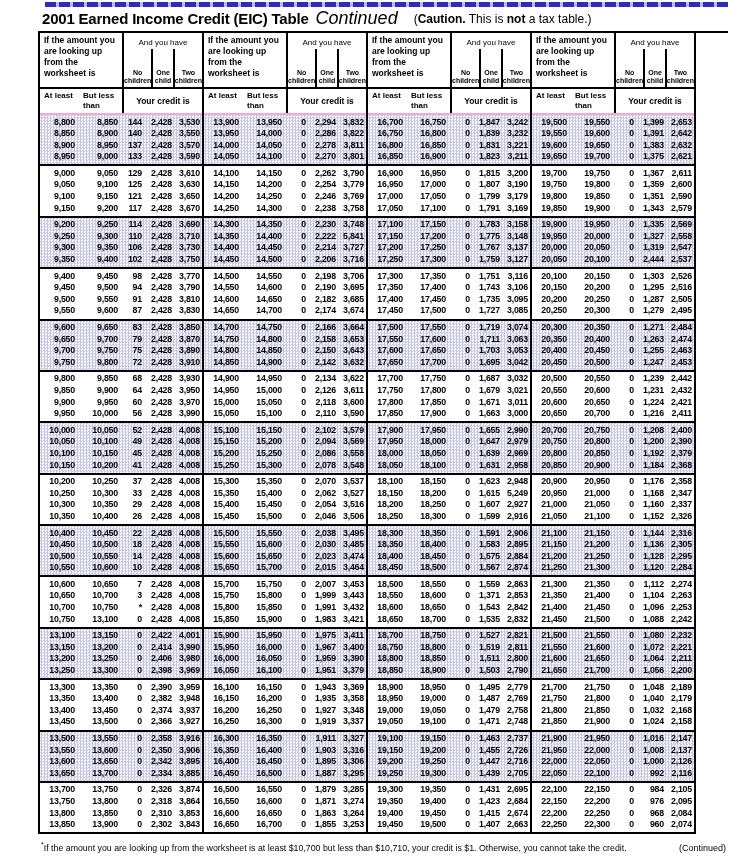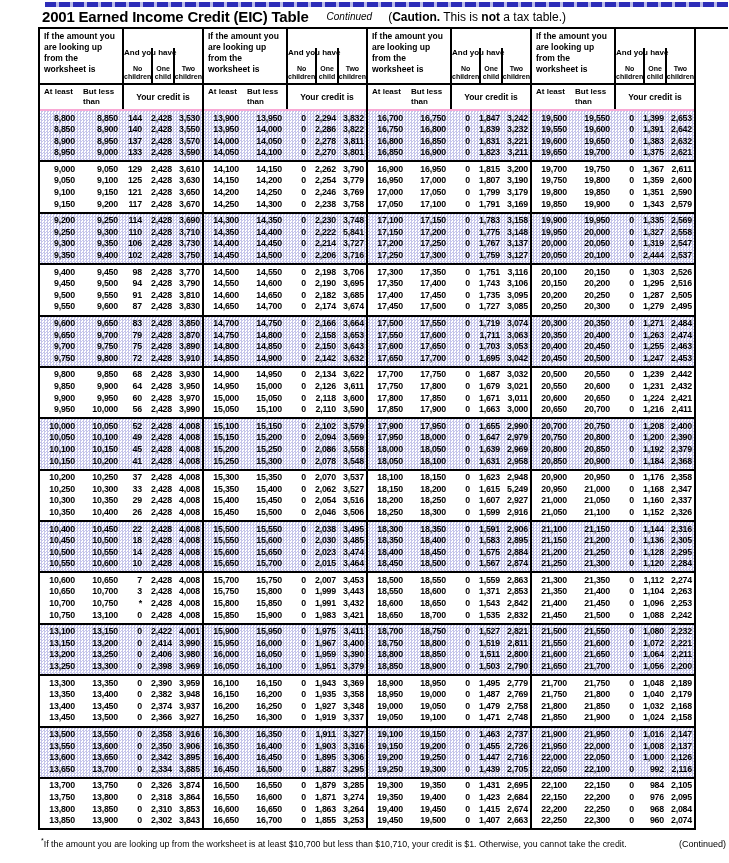--- a/index.html
+++ b/index.html
@@ -3,32 +3,32 @@
 <meta charset="utf-8">
 <style>
   html,body{margin:0;padding:0;background:#ffffff}
   body{width:729px;height:863px;overflow:hidden;font-family:"Liberation Sans",sans-serif;color:#000}
   .page{padding:2px 0 0 38px}
   .top-rule{height:5px;width:683px;margin-left:7px;
     background:repeating-linear-gradient(90deg,#2d2db8 0 11px,#bcbce8 11px 14px)}
   .title-row{display:flex;align-items:center;width:690px;border-bottom:2px solid #000;
     padding:1px 0 2px 4px;box-sizing:border-box;white-space:nowrap}
   .title-main{font-size:15px;font-weight:bold;letter-spacing:-0.2px}
-  .title-cont{font-size:10px;font-style:italic;margin-left:18px}
+  .title-cont{font-size:18px;font-style:italic;margin-left:7px}
   .caution{font-size:12px;margin-left:16px}
   .caution .b{font-weight:bold}
 
   .eic-table{display:flex;width:658px;border:2px solid #000;border-top:none;box-sizing:border-box}
   .panel{flex:0 0 162px;width:162px}
   .panel + .panel{border-left:2px solid #000}
 
   .band1{height:56px;border-bottom:2px solid #000;display:flex;box-sizing:border-box}
   .lookup{width:82px;box-sizing:border-box;padding:2px 2px 0 4px;font-size:8.5px;line-height:1.3;font-weight:bold}
   .havegrp{flex:1;border-left:2px solid #000;display:flex;flex-direction:column;box-sizing:border-box}
-  .ayh{font-size:8px;font-weight:bold;text-align:left;padding-top:19px;height:16px;box-sizing:border-box}
+  .ayh{font-size:8px;font-weight:normal;text-align:center;padding-top:5px;height:16px;box-sizing:border-box}
   .kids{flex:1;display:flex}
   .kid{flex:1;font-size:7px;font-weight:bold;text-align:center;display:flex;align-items:flex-end;
     justify-content:center;padding-bottom:2px;line-height:1.15}
   .kid + .kid{border-left:2px solid #000}
 
   .band2{height:26px;border-bottom:2px solid #f9a8d4;display:flex;box-sizing:border-box;font-weight:bold}
   .h-al{width:37px;padding:2px 0 0 4px;font-size:8px;line-height:1.2;box-sizing:border-box}
   .h-bl{width:45px;padding:2px 2px 0 6px;font-size:8px;line-height:1.2;box-sizing:border-box}
   .h-yc{flex:1;border-left:2px solid #000;font-size:8.5px;display:flex;align-items:center;justify-content:center}
 

